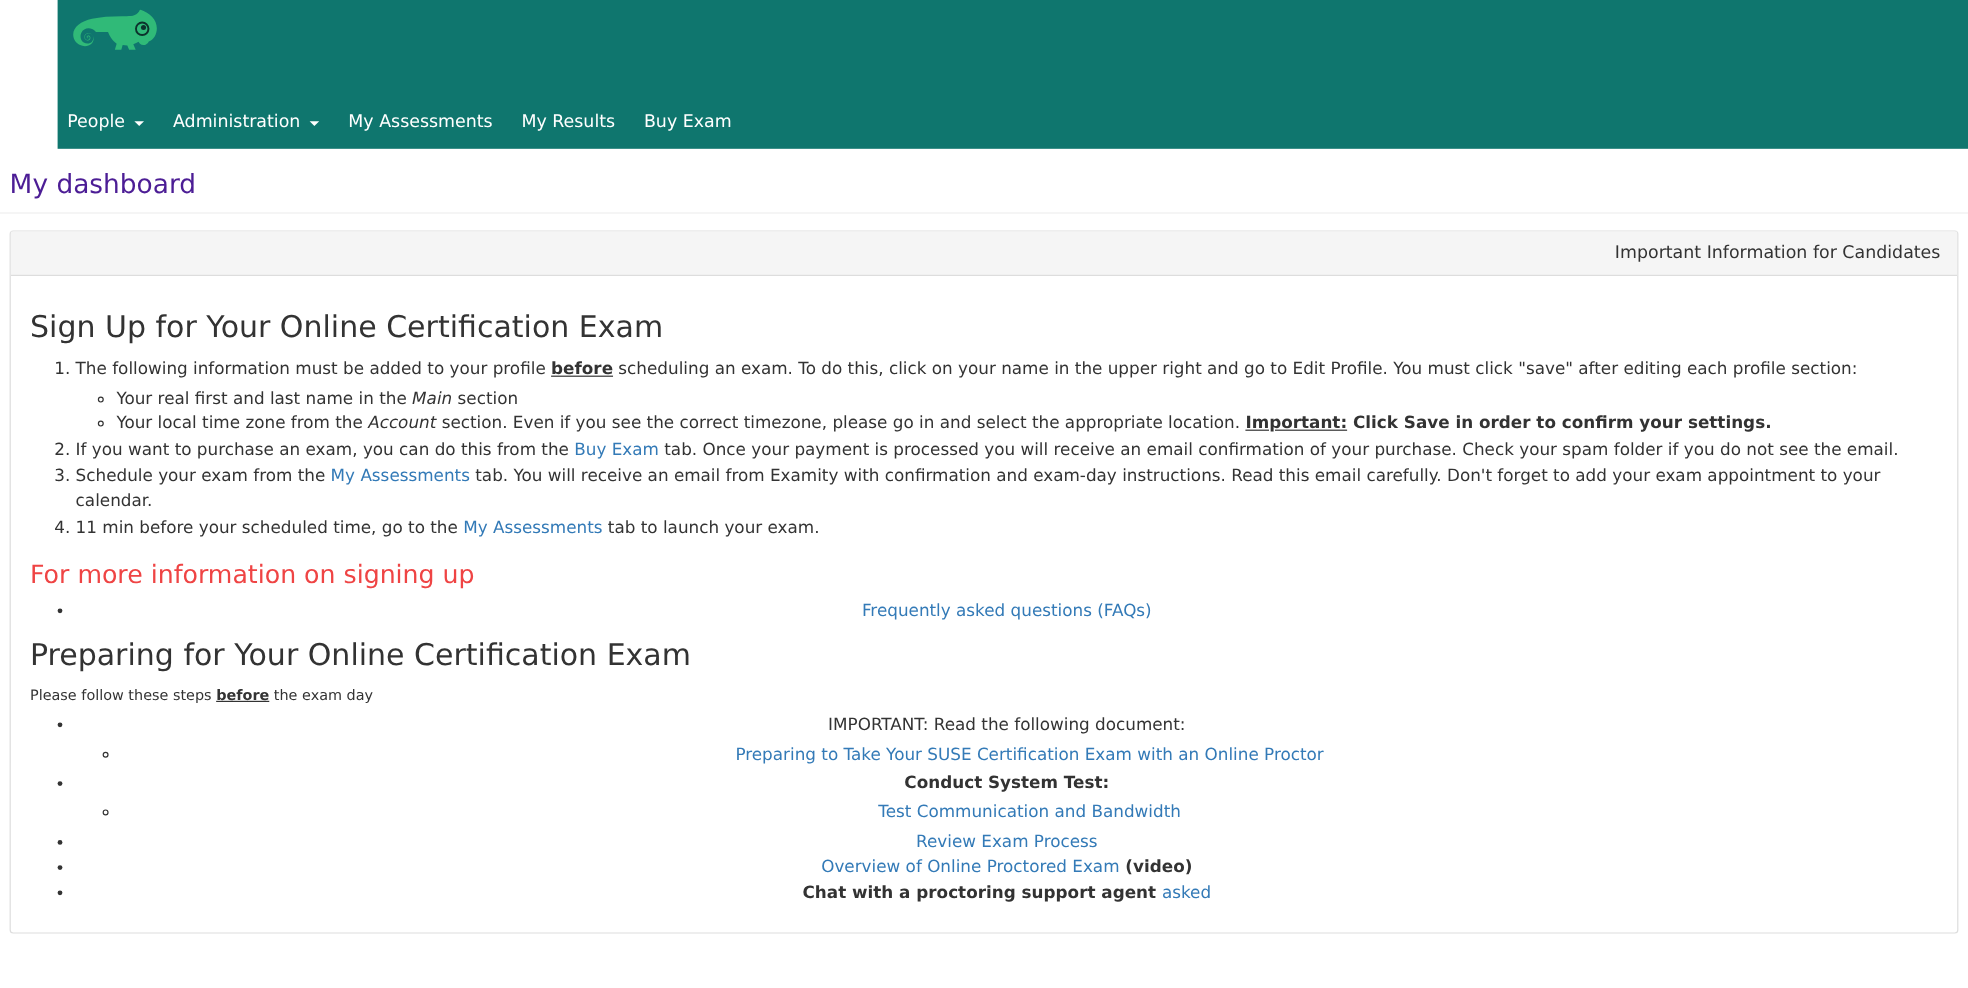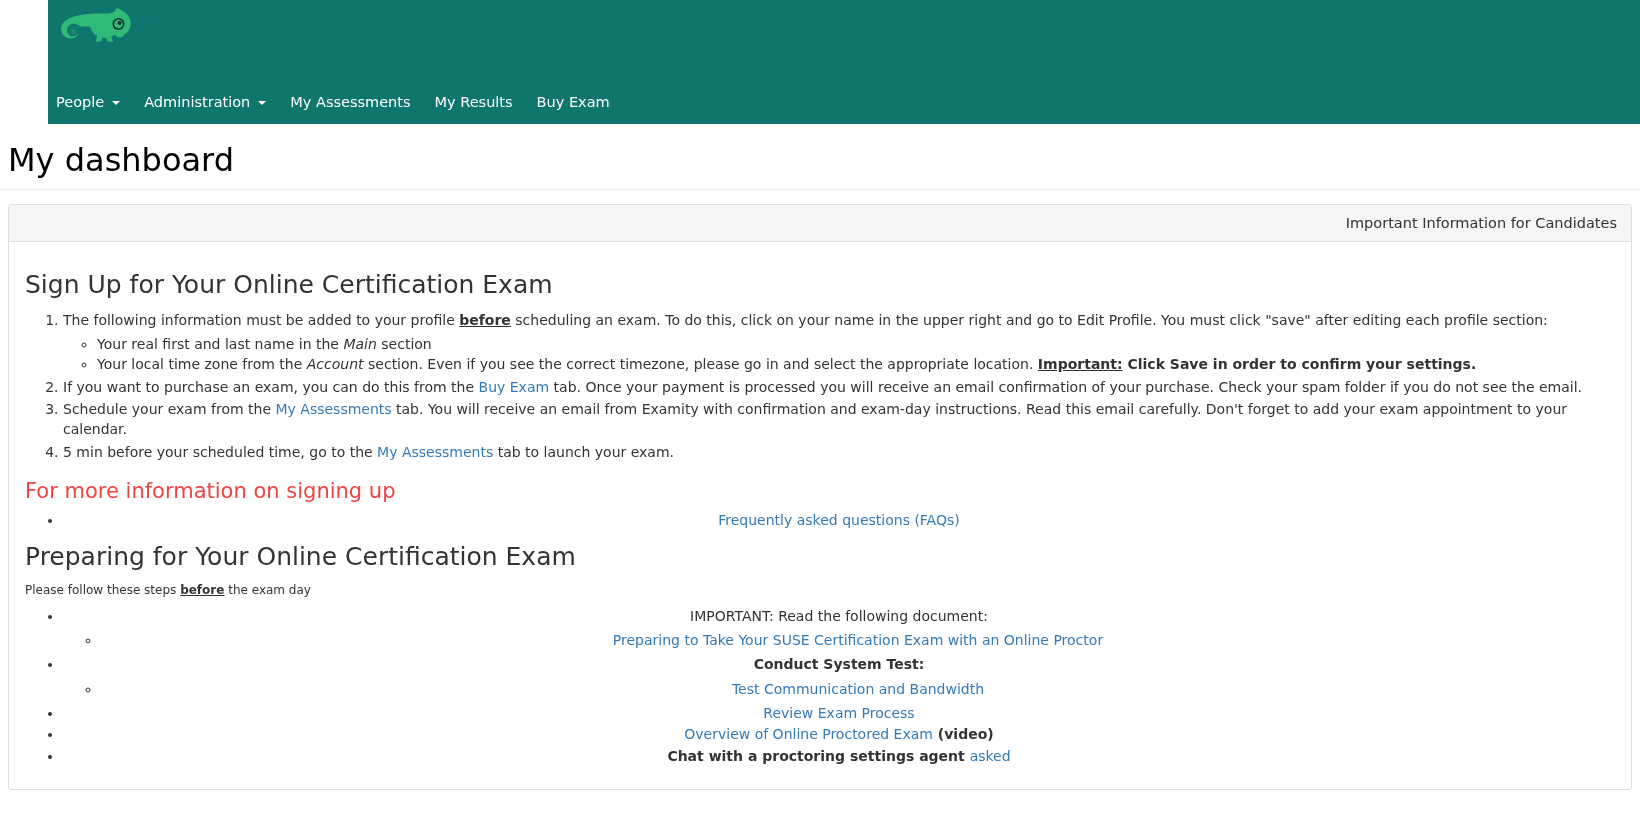--- a/index.html
+++ b/index.html
@@ -64,23 +64,23 @@
     position: relative;
     top: 1px;
   }
 
   
   .page-head {
     padding: 18px 8px 10px 8px;
     border-bottom: 1px solid #eeeeee;
   }
   .page-title {
-    font-size: 32px;
+    font-size: 22px;
     font-weight: 400;
-    color: #000000;
+    color: #4c1d95;
     margin: 0;
     line-height: 1.15;
   }
 
   
   .panel {
     margin: 14px 8px 8px 8px;
     border: 1px solid #dddddd;
     border-radius: 3px;
     background: #ffffff;
@@ -221,21 +221,21 @@
 
       <li>
         <span>If you want to purchase an exam, you can do this from the </span><a class="link">Buy Exam</a><span> tab. Once your payment is processed you will receive an email confirmation of your purchase. Check your spam folder if you do not see the email.</span>
       </li>
 
       <li>
         <span>Schedule your exam from the </span><a class="link">My Assessments</a><span> tab. You will receive an email from Examity with confirmation and exam-day instructions. Read this email carefully. Don't forget to add your exam appointment to your calendar.</span>
       </li>
 
       <li>
-        <span>5 min before your scheduled time, go to the </span><a class="link">My Assessments</a><span> tab to launch your exam.</span>
+        <span>11 min before your scheduled time, go to the </span><a class="link">My Assessments</a><span> tab to launch your exam.</span>
       </li>
     </ol>
 
     <h3 class="sub">For more information on signing up</h3>
 
     <ul class="disc">
       <li>
         <a class="link">Frequently asked questions (FAQs)</a>
       </li>
     </ul>
@@ -263,18 +263,18 @@
           </li>
         </ul>
       </li>
       <li>
         <a class="link">Review Exam Process</a>
       </li>
       <li>
         <a class="link">Overview of Online Proctored Exam</a><b> (video)</b>
       </li>
       <li>
-        <b>Chat with a proctoring settings agent </b><a class="link">asked</a>
+        <b>Chat with a proctoring support agent </b><a class="link">asked</a>
       </li>
     </ul>
 
   </div>
 </div>
 
 </body></html>

